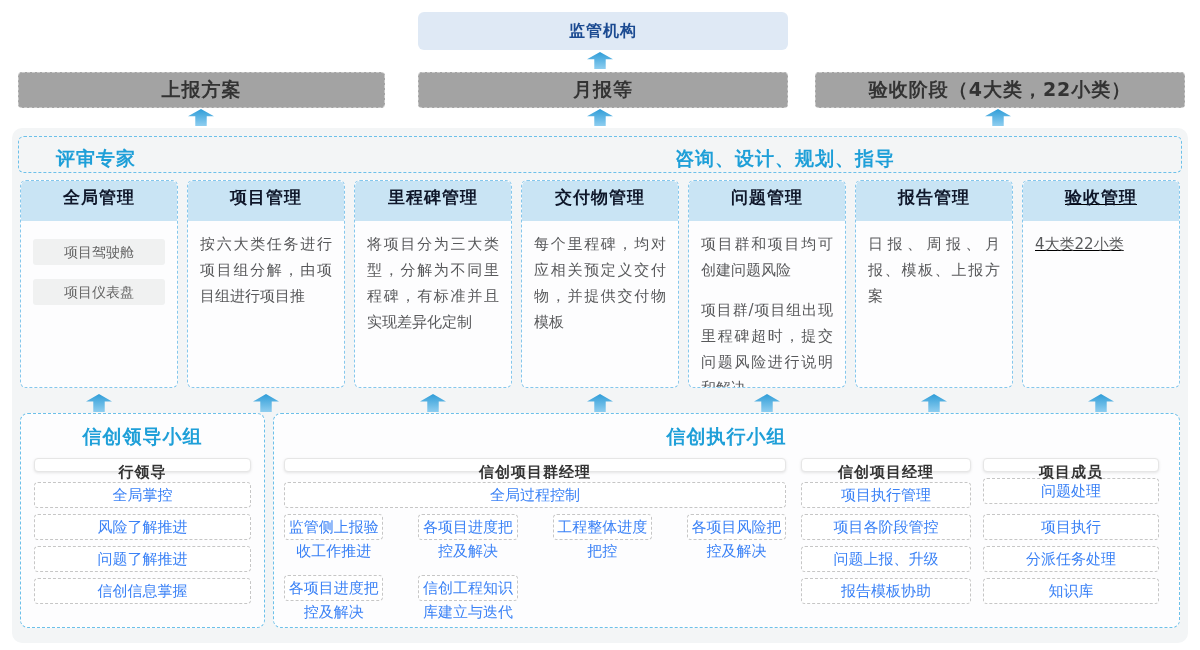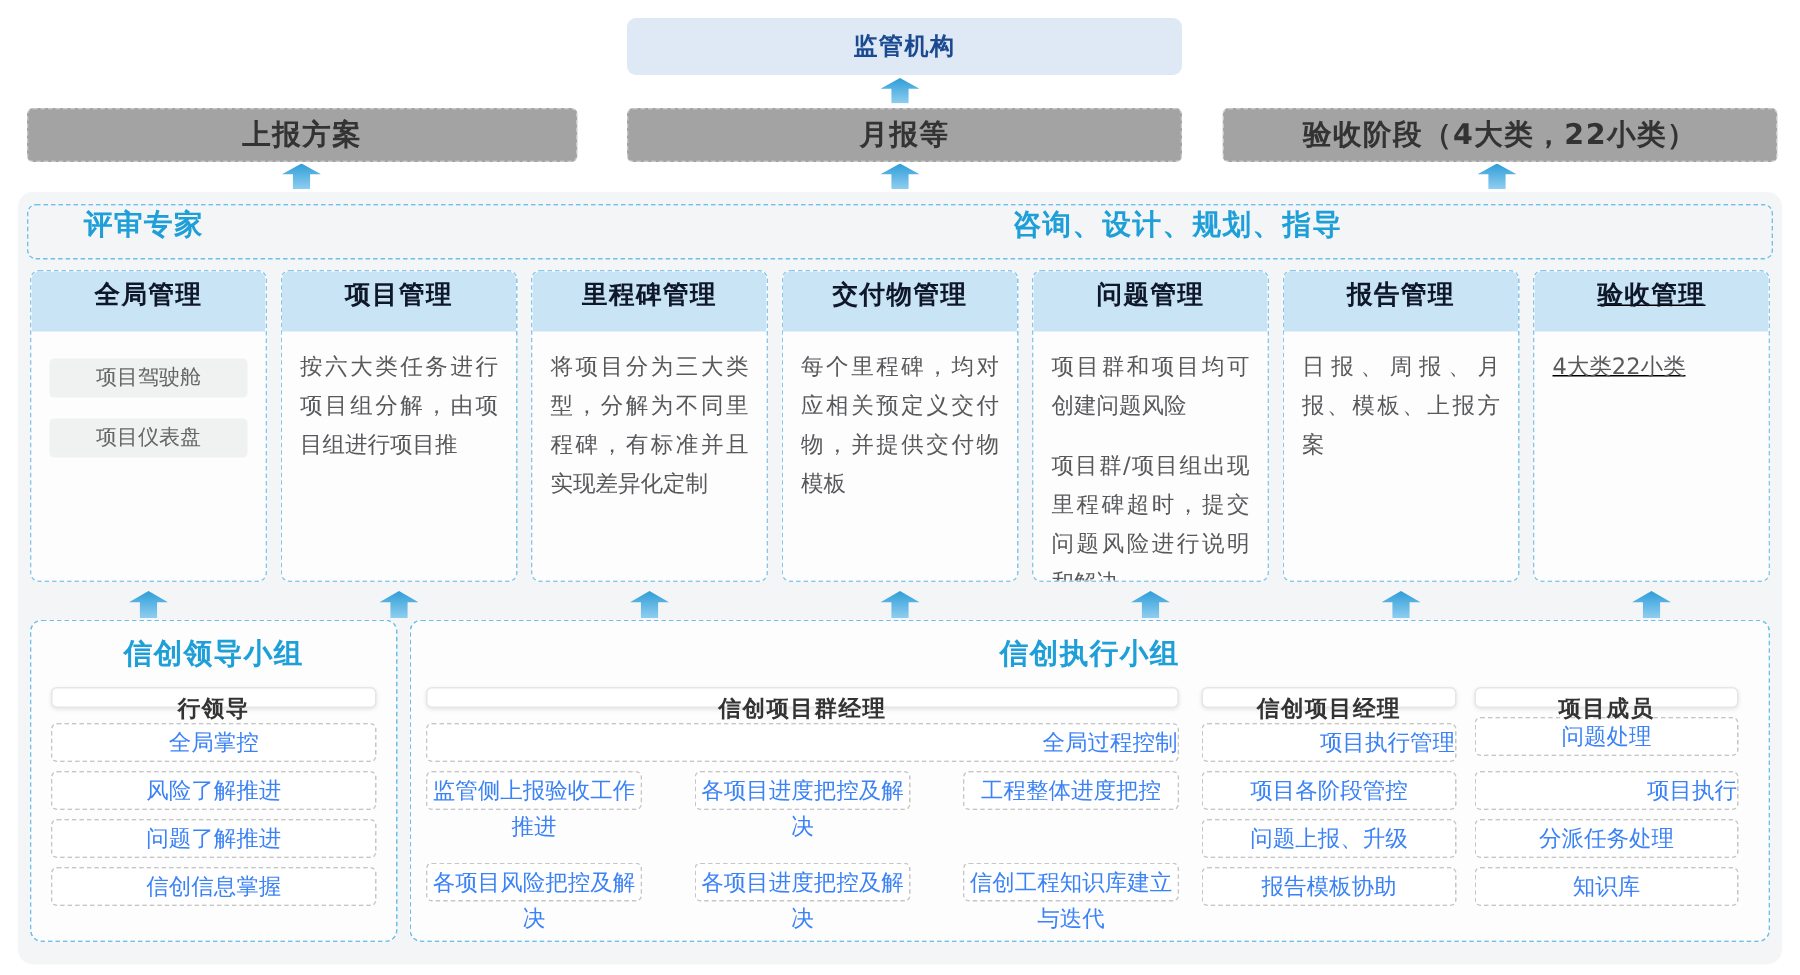--- a/index.html
+++ b/index.html
@@ -31,21 +31,21 @@
     clip-path:polygon(50% 0,100% 42%,72% 42%,72% 100%,28% 100%,28% 42%,0 42%);
   }
   
   .panel {
     position:absolute; left:12px; top:128px; width:1176px; height:515px;
     background:#f3f5f6; border-radius:10px;
   }
   .strip {
     position:absolute; left:6px; top:8px; width:1164px; height:37px; box-sizing:border-box;
     border:1px dashed #6cc0e9; border-radius:6px;
-    display:flex; align-items:flex-start; justify-content:space-between;
+    display:flex; align-items:flex-end; justify-content:space-between;
     padding:0 286px 0 37px;
     font-size:19px; font-weight:bold; color:#1e9fd8; letter-spacing:1px;
   }
   .col {
     position:absolute; top:52px; width:158px; height:208px; box-sizing:border-box;
     background:#fdfdfe; border:1px dashed #85c7ec; border-radius:6px; overflow:hidden;
   }
   .col-header {
     height:40px; line-height:32px; background:#c9e4f4; text-align:center;
     font-size:17px; font-weight:bold; color:#0f172a; letter-spacing:1px;
@@ -80,23 +80,23 @@
     border-radius:4px; text-align:center; font-size:15px; color:#3b82f6; box-sizing:border-box;
   }
   .leader .role-pill { margin:7px 13px 0; }
   .leader .item { margin:6px 13px 0; }
   .leader .item.first { margin-top:10px; }
   .exec-group { position:absolute; top:44px; }
   .exec-g1 { left:10px;  width:502px; }
   .exec-g2 { left:527px; width:170px; }
   .exec-g3 { left:709px; width:176px; }
   .exec-group .item { margin-top:6px; }
-  .exec-group .item.first { margin-top:10px;text-align:right; }
+  .exec-group .item.first { margin-top:10px; }
   .grid2 {
-    display:grid; grid-template-columns:1fr 1fr 1fr; column-gap:8px; row-gap:6px; margin-top:6px;gap:35px;
+    display:grid; grid-template-columns:1fr 1fr 1fr 1fr; column-gap:8px; row-gap:6px; margin-top:6px;gap:35px;
   }
   .grid2 .item { margin-top:0; }
 </style>
 </head>
 <body>
 
 <div class="canvas">
 
   <div class="regulator">
     <span>监管机构</span>

